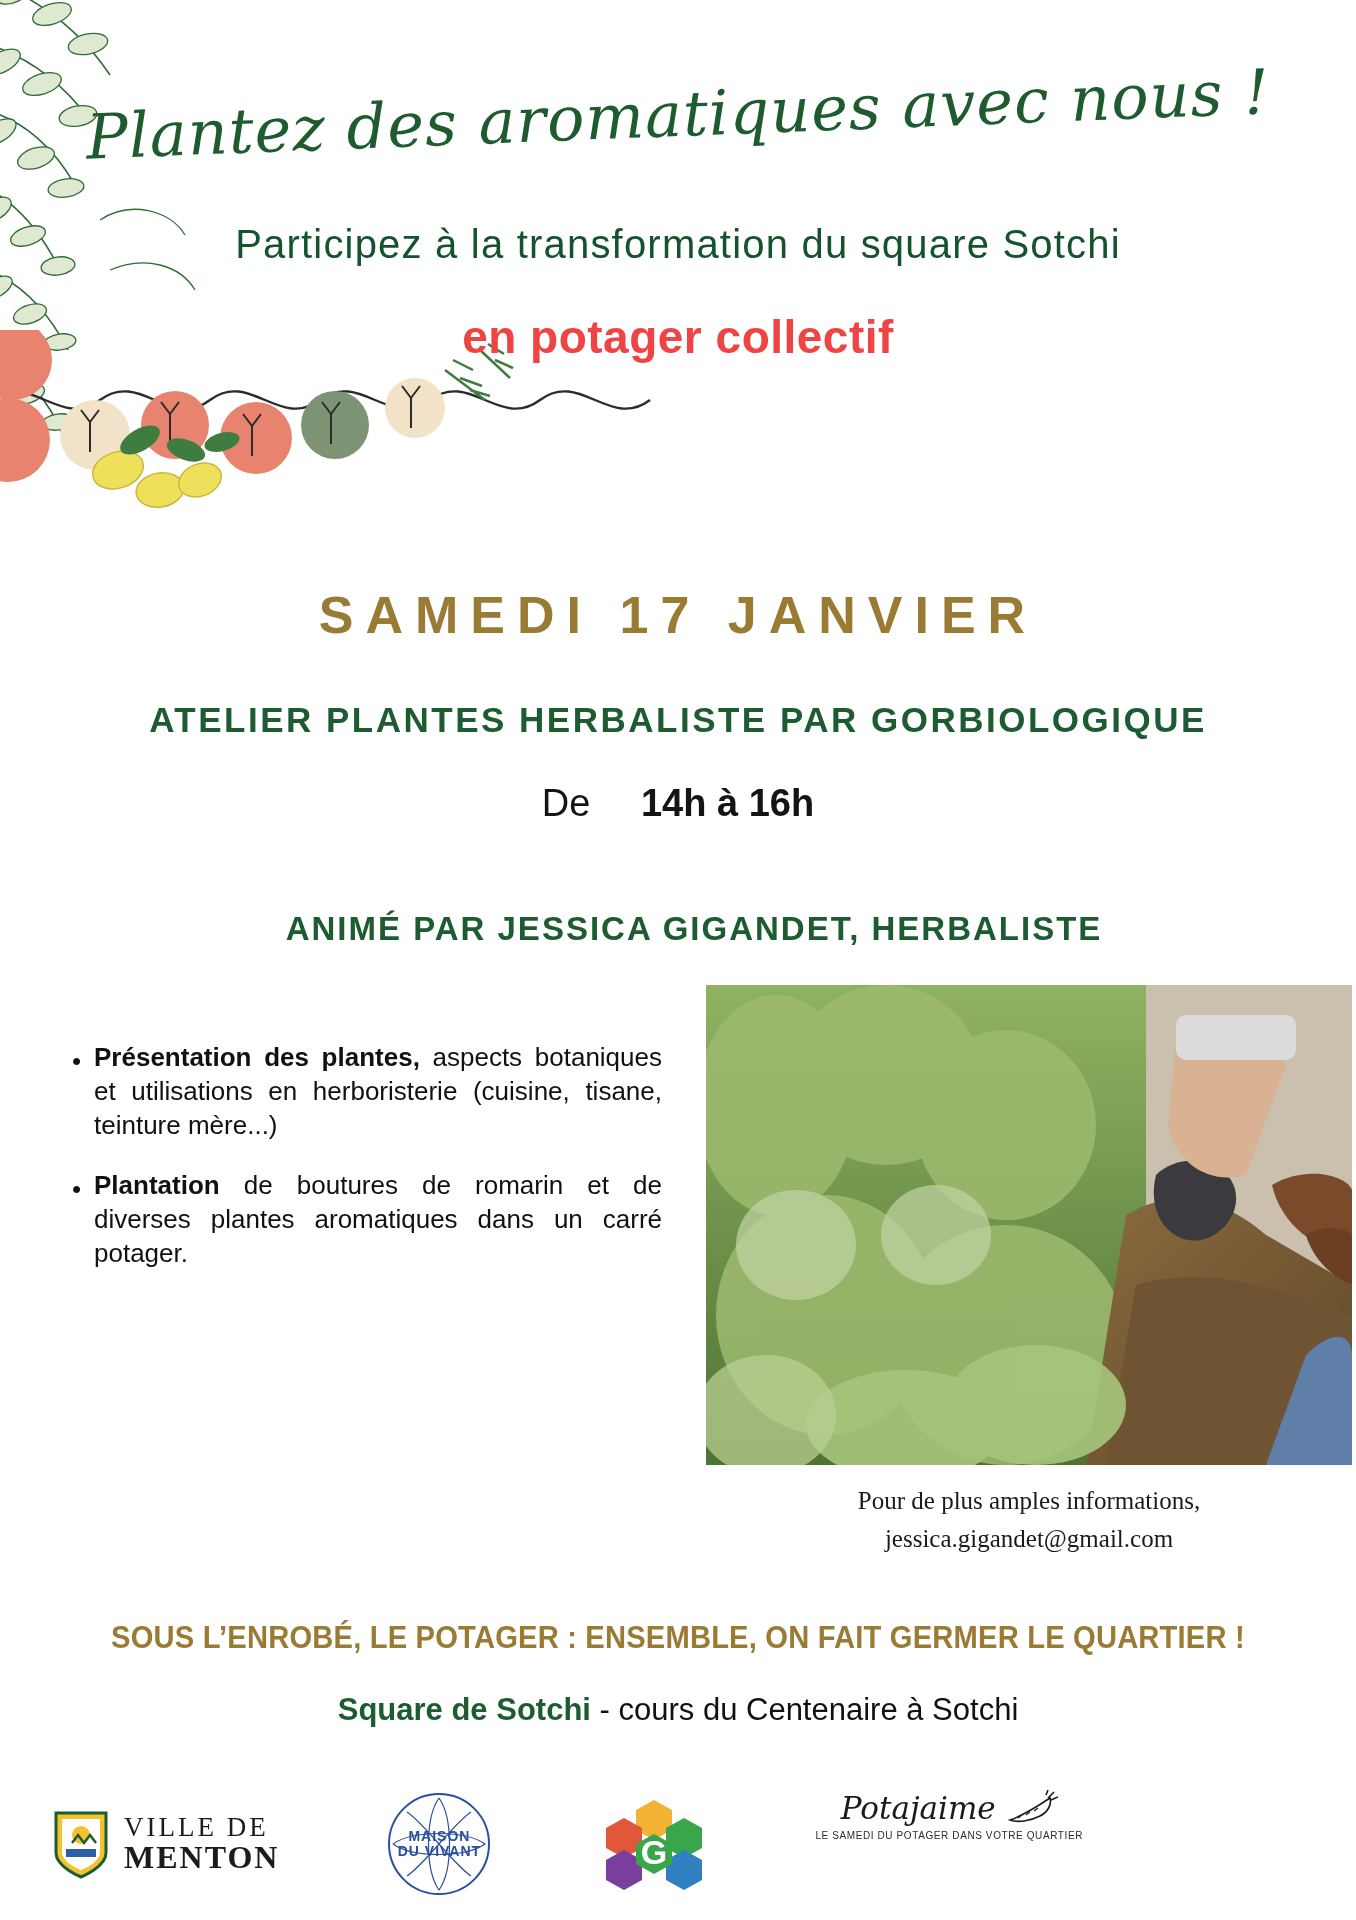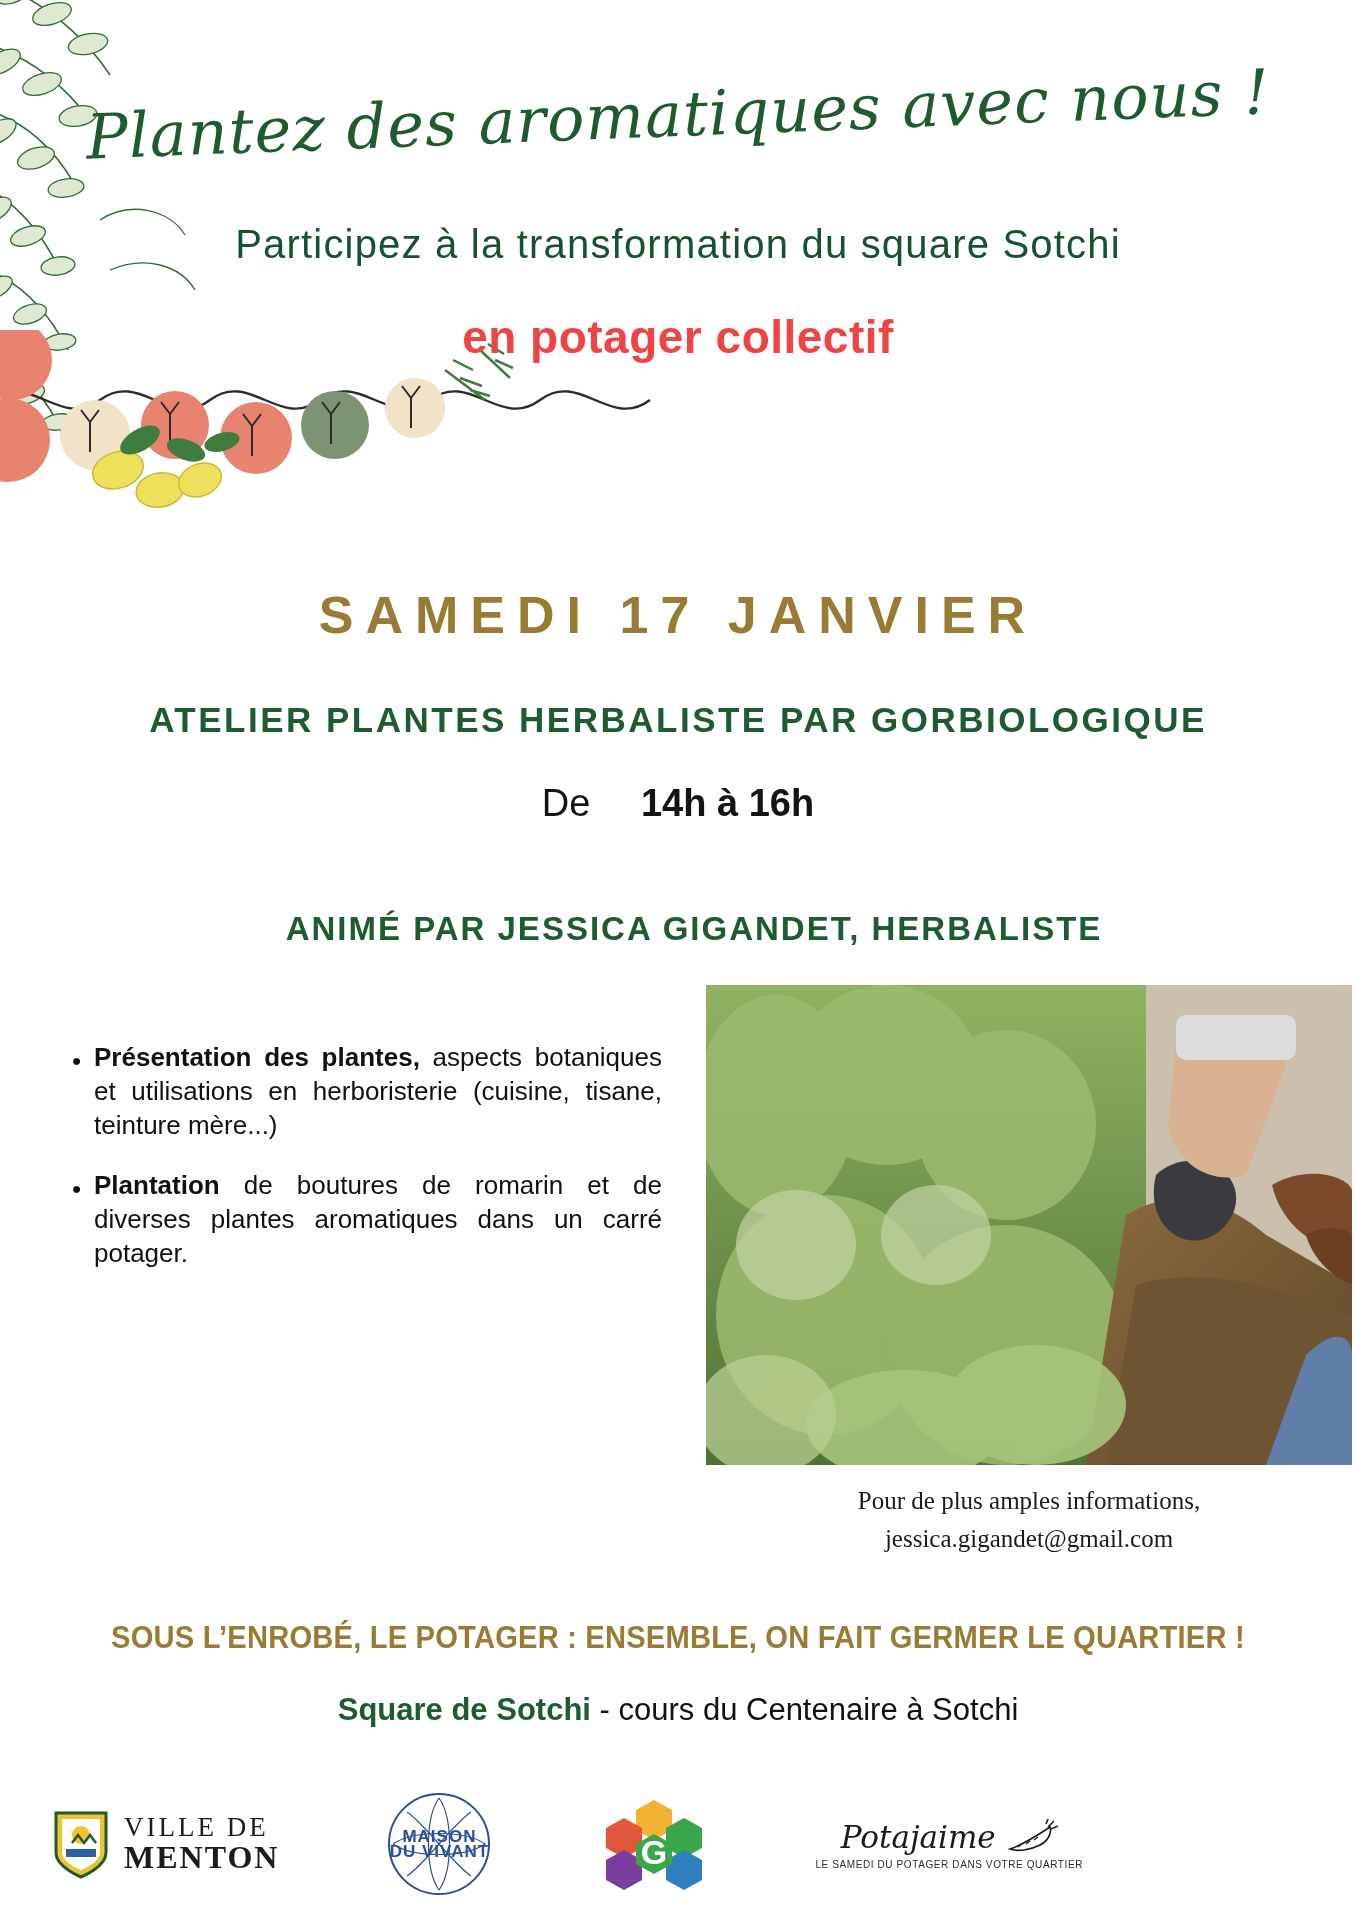--- a/index.html
+++ b/index.html
@@ -194,40 +194,39 @@
     color: #111;
   }
   .address b { color: #1d5c31; font-weight: bold; }
 
   .logos {
     position: absolute;
     top: 1790px;
     left: 0;
     width: 1135px;
     display: flex;
-    align-items: center;
     justify-content: center;
     gap: 106px;
   }
   .logo { display: flex; align-items: center; }
 
   .logo-menton { gap: 14px; }
   .logo-menton .crest { width: 58px; height: 70px; }
   .logo-menton .words {
     font-family: "Liberation Serif", serif;
     color: #1b1b1b;
     line-height: 1.05;
   }
   .logo-menton .w1 { font-size: 27px; letter-spacing: 3px; }
   .logo-menton .w2 { font-size: 32px; letter-spacing: 2px; font-weight: bold; }
 
   .logo-mv { flex-direction: column; align-items: center; }
   .logo-mv .mv-txt {
     position: absolute;
-    font-size: 17px;
+    font-size: 14px;
     font-weight: bold;
     color: #2b4f9c;
     text-align: center;
     line-height: 15px;
     letter-spacing: 1px;
   }
   .mv-wrap { position: relative; width: 108px; height: 108px; display:flex; align-items:center; justify-content:center; }
 
   .logo-g { width: 110px; height: 96px; }
 

